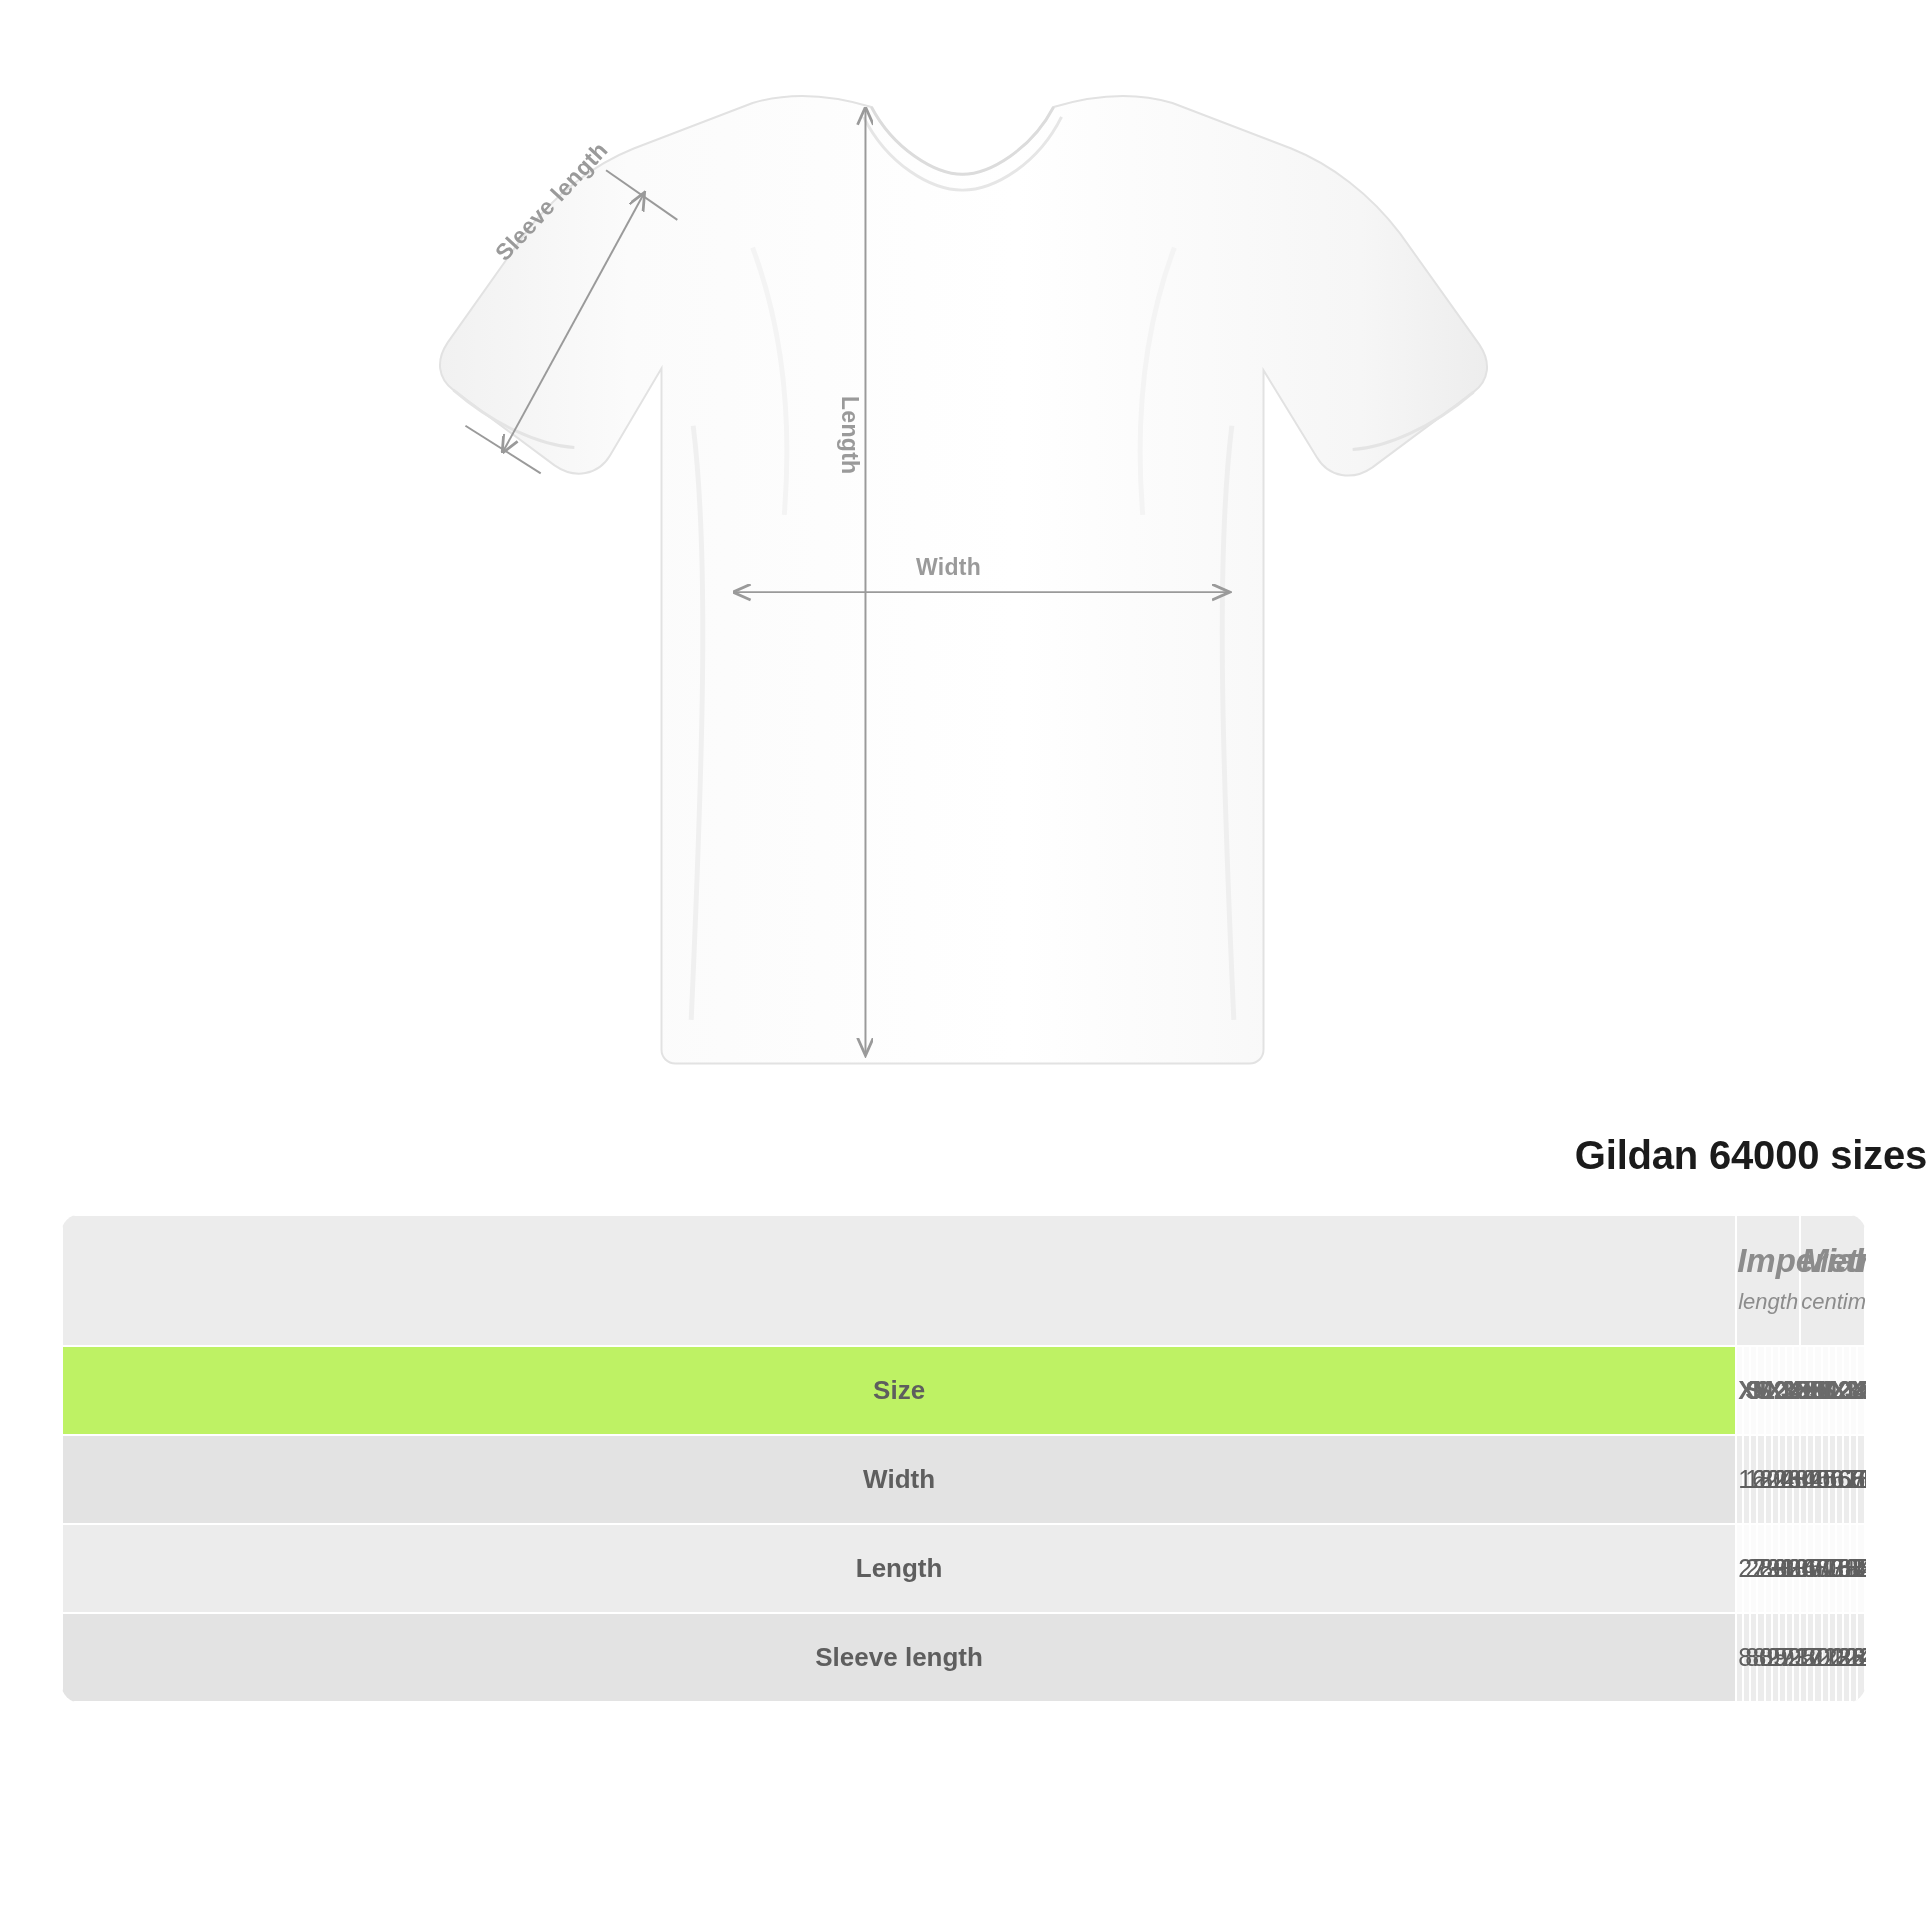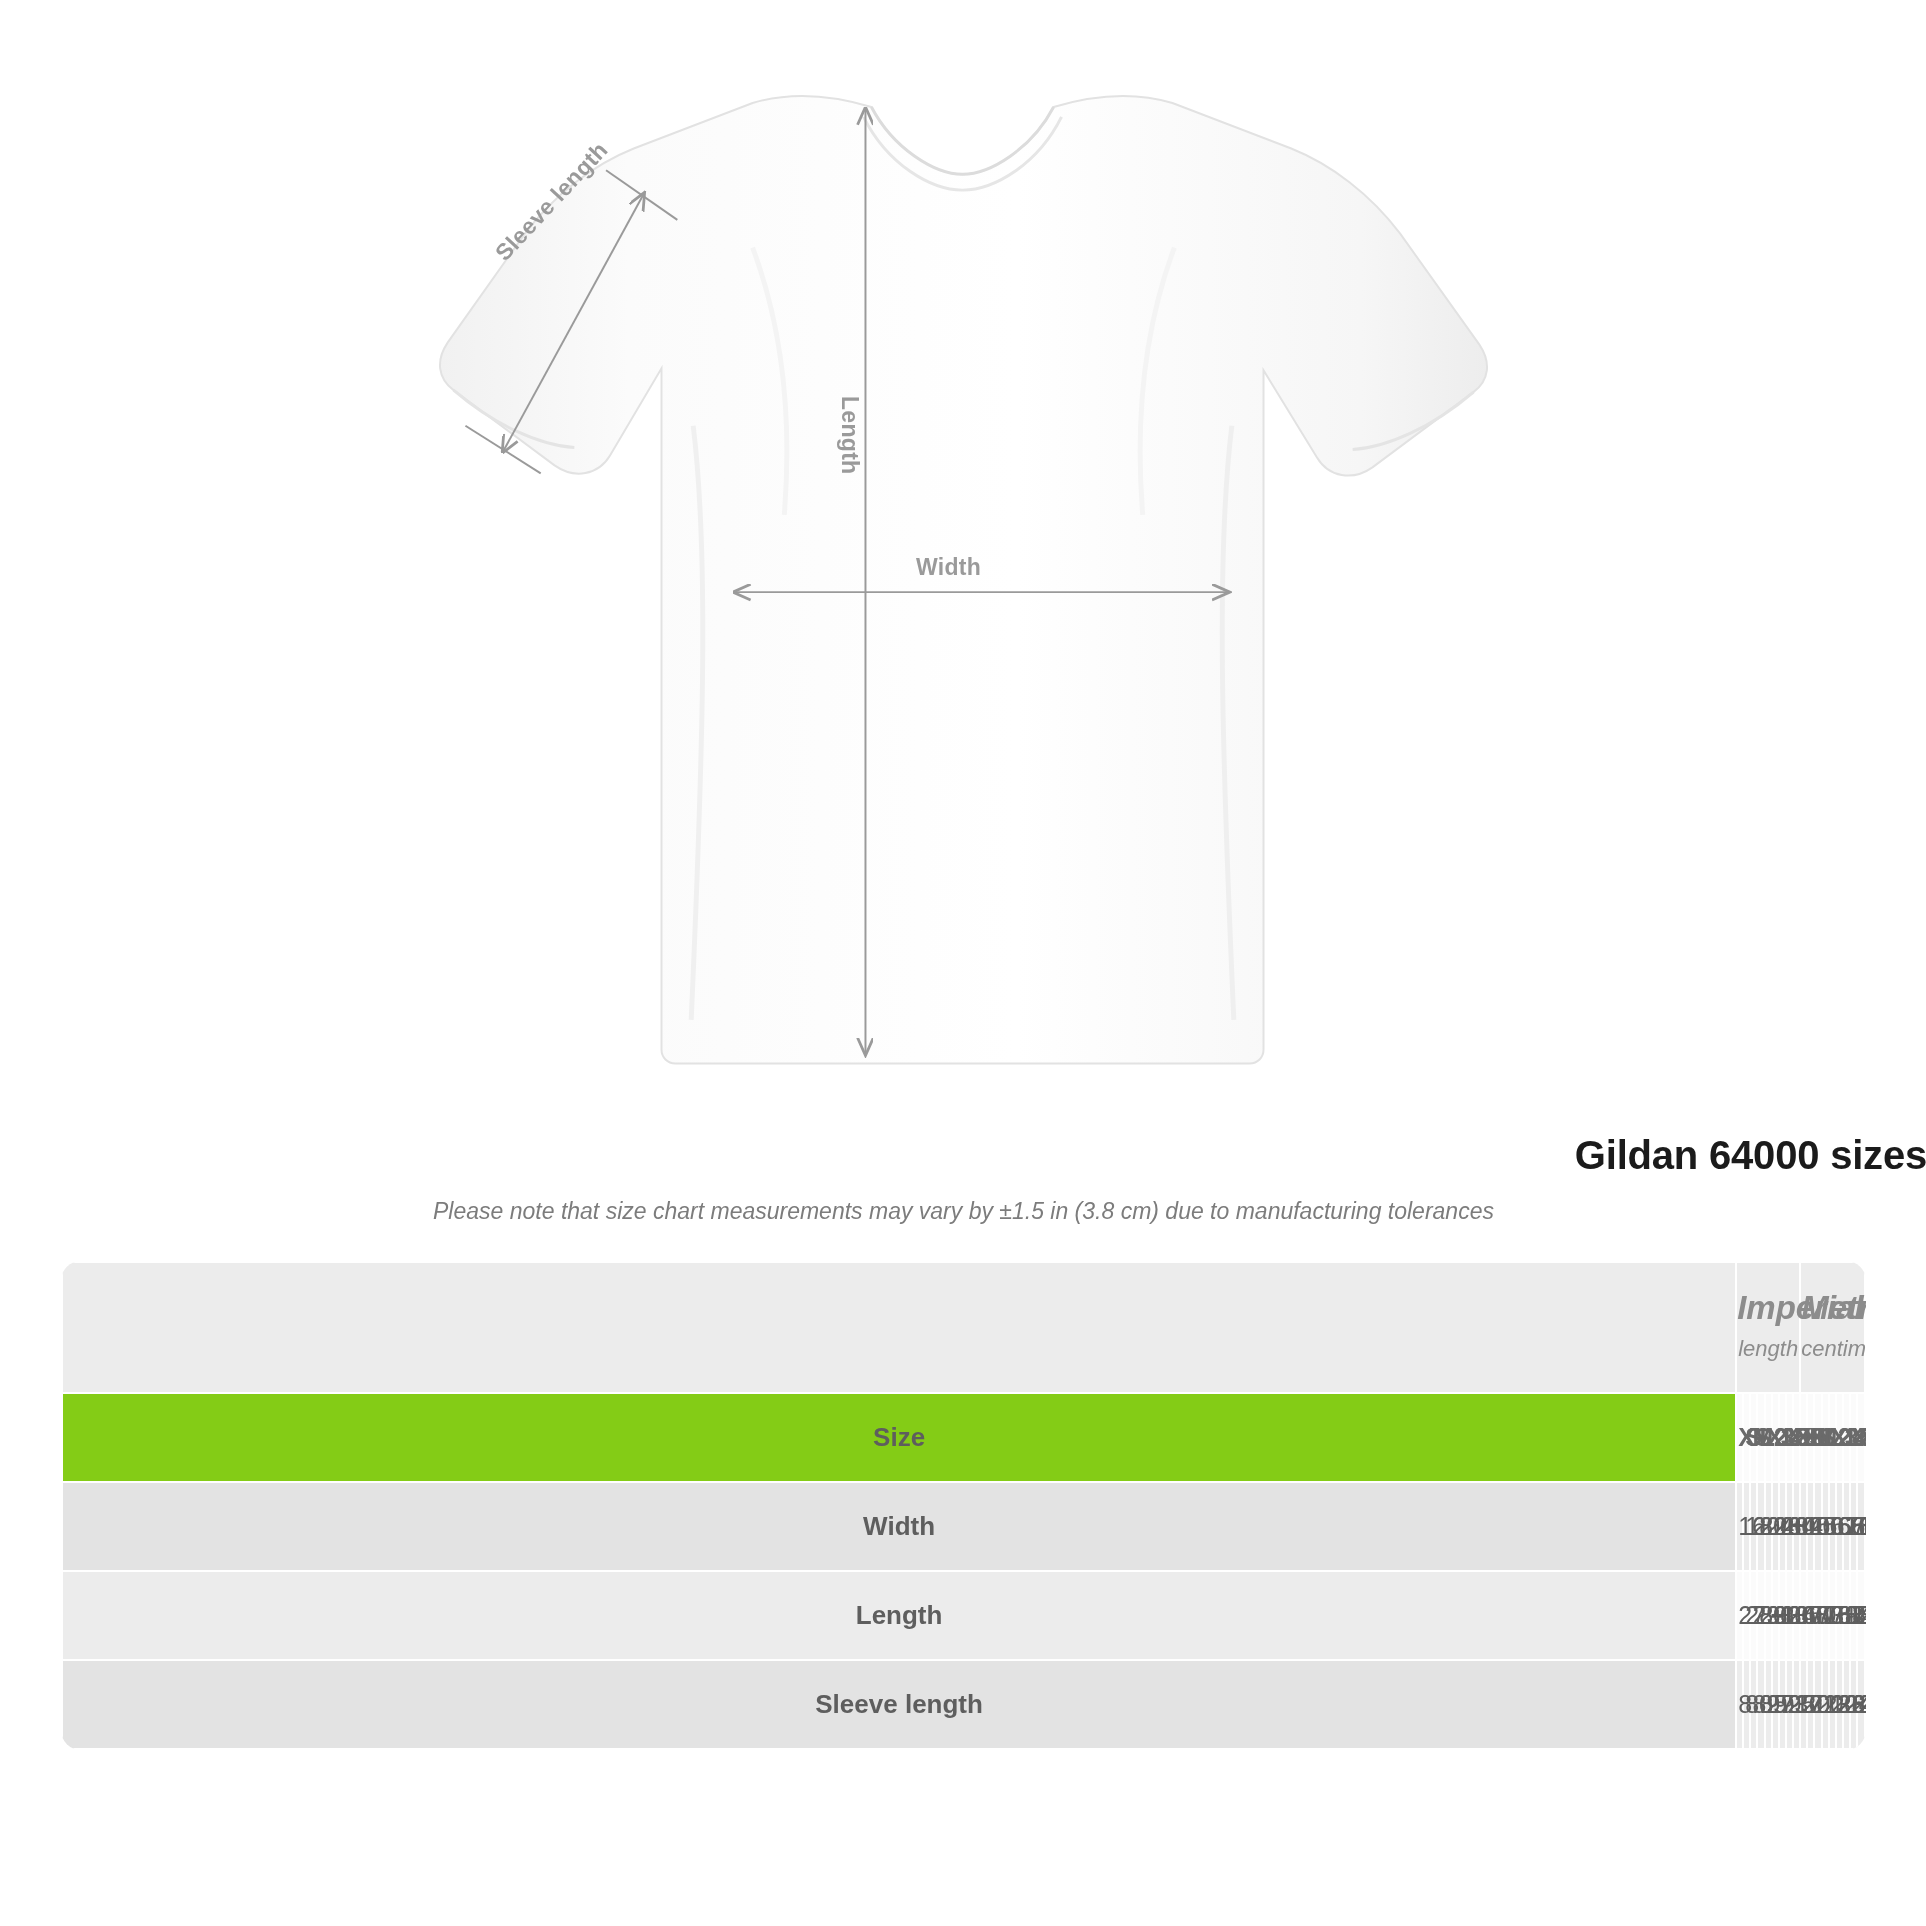--- a/index.html
+++ b/index.html
@@ -113,21 +113,21 @@
     background: #ececec;
   }
   tr.row-head td {
     background: #fbfbfb;
     height: 85px;
     font-weight: bold;
     color: #6a6a6a;
     font-size: 25px;
   }
   tr.row-head td.rowlabel {
-    background: #84cc16;
+    background: #bef264;
     font-weight: bold;
     color: #5e5e5e;
     font-size: 26px;
   }
   tr.data-row td {
     height: 85px;
     background: #fbfbfb;
   }
   tr.data-row.alt td {
     background: #ececec;
@@ -225,21 +225,20 @@
         <line x1="612" y1="172" x2="684" y2="222"></line>
       </g>
     </svg>
 
     <div class="dim-label width-lbl">Width</div>
     <div class="dim-label length-lbl">Length</div>
     <div class="dim-label sleeve-lbl">Sleeve length</div>
   </div>
 
   <div class="chart-title">Gildan 64000 sizes</div>
-  <div class="chart-note">Please note that size chart measurements may vary by ±1.5 in (3.8 cm) due to manufacturing tolerances</div>
 
   <div class="table-wrap">
     <table class="size-table">
       <colgroup>
         <col class="col-label">
         <col class="col-data">
           <col class="col-data">
           <col class="col-data">
           <col class="col-data">
           <col class="col-data">

